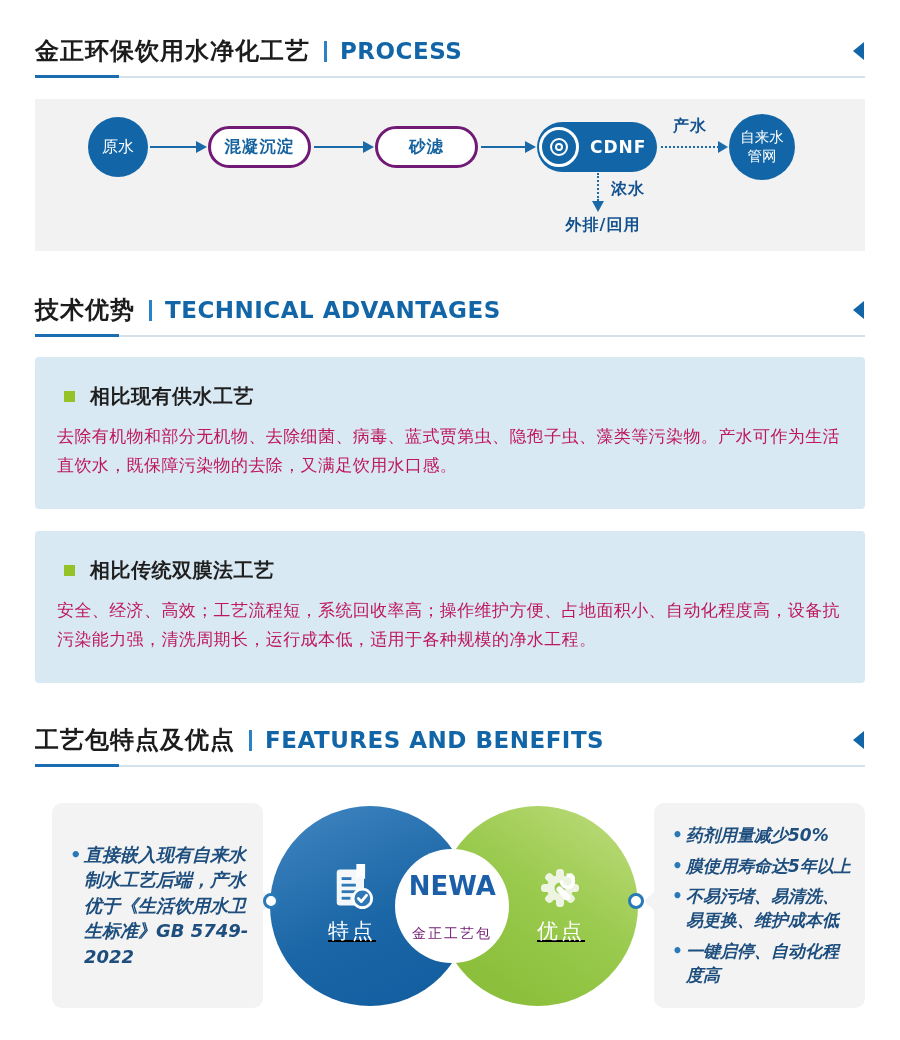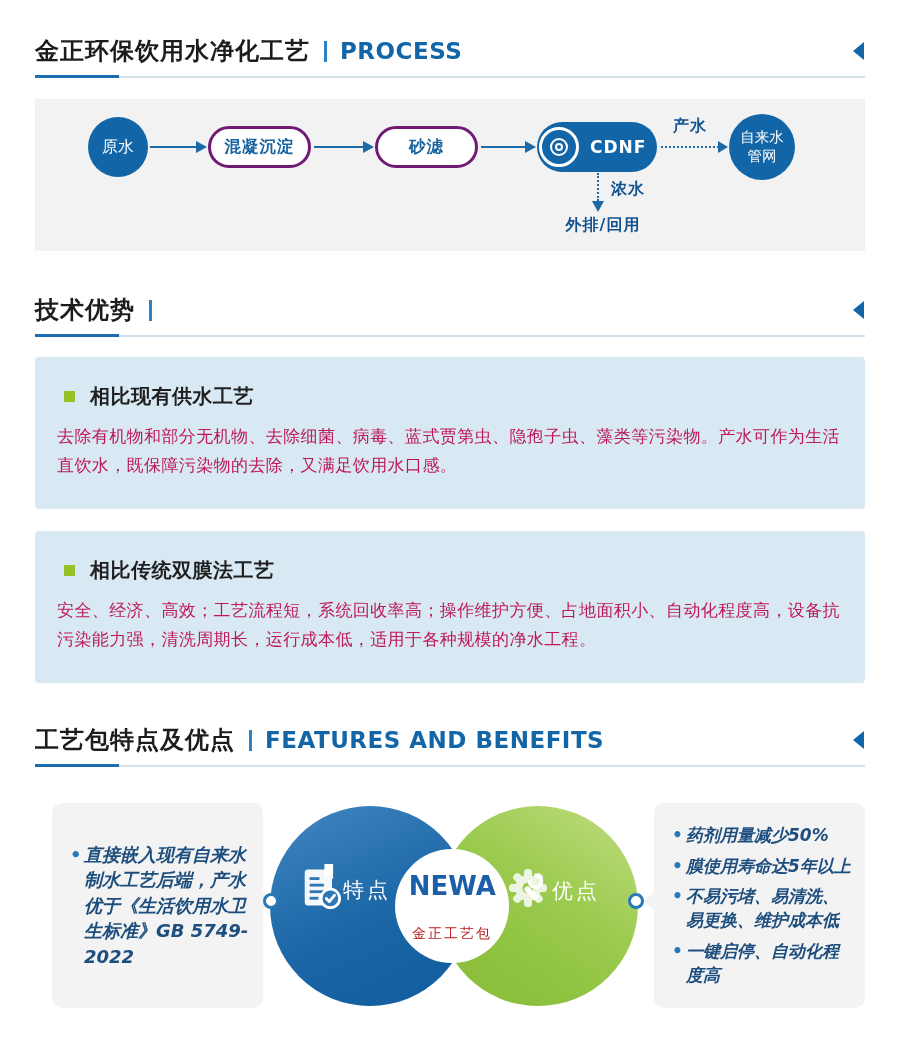--- a/index.html
+++ b/index.html
@@ -107,23 +107,23 @@
 
   .venn-circle { position: absolute; width: 200px; height: 200px; border-radius: 50%; top: 3px; }
   .venn-blue { left: 235px; background: linear-gradient(155deg, #4187c2 0%, #1b66a6 55%, #115c9e 100%); z-index: 1; }
   .venn-green { left: 403px; background: linear-gradient(215deg, #c0dd7f 0%, #9aca4e 45%, #8cc03c 80%); z-index: 1; }
   .venn-white {
     position: absolute; left: 360px; top: 46px; width: 114px; height: 114px;
     border-radius: 50%; background: #ffffff; z-index: 3;
     display: flex; flex-direction: column; align-items: center; justify-content: center; gap: 19px;
   }
   .newa { color: #1c5fa8; font-weight: 800; font-size: 27px; letter-spacing: 0; transform: scaleX(0.96); }
-  .newa-sub { color: #b91c1c; font-size: 14px; letter-spacing: 2px; margin-top: 5px; }
-
-  .venn-col { position: absolute; z-index: 2; width: 110px; display: flex; align-items: center; }
+  .newa-sub { color: #701a75; font-size: 14px; letter-spacing: 2px; margin-top: 5px; }
+
+  .venn-col { position: absolute; z-index: 2; width: 110px; display: flex; flex-direction: column; align-items: center; text-decoration: underline; }
   .col-feat { left: 262px; top: 60px; }
   .col-adv  { left: 471px; top: 62px; }
   .venn-label { margin-top: 6px; color: #ffffff; font-size: 21px; font-weight: 500; letter-spacing: 3px; }
 
   .conn-dot {
     position: absolute; width: 16px; height: 16px; box-sizing: border-box;
     border-radius: 50%; background: #fff; border: 3px solid #2779b8; z-index: 4;
   }
   .dot-left { left: 228px; top: 90px; }
   .dot-right { left: 593px; top: 90px; }
@@ -174,20 +174,21 @@
     </div>
     <div class="vdot"></div>
     <div class="flow-label lbl-conc">浓水</div>
     <div class="flow-label lbl-discharge">外排/回用</div>
   </div>
 
   <div class="sec" style="margin-top:42px;">
     <div class="sec-row">
       <span class="sec-zh">技术优势</span>
       <span class="sec-sep"></span>
+      <span class="sec-en">TECHNICAL ADVANTAGES</span>
       <span class="sec-tri"></span>
     </div>
     <div class="rule">
         <span class="rule-accent"></span>
       </div>
   </div>
 
   <div class="adv">
     <div class="adv-head">
       <span class="adv-sq"></span>

